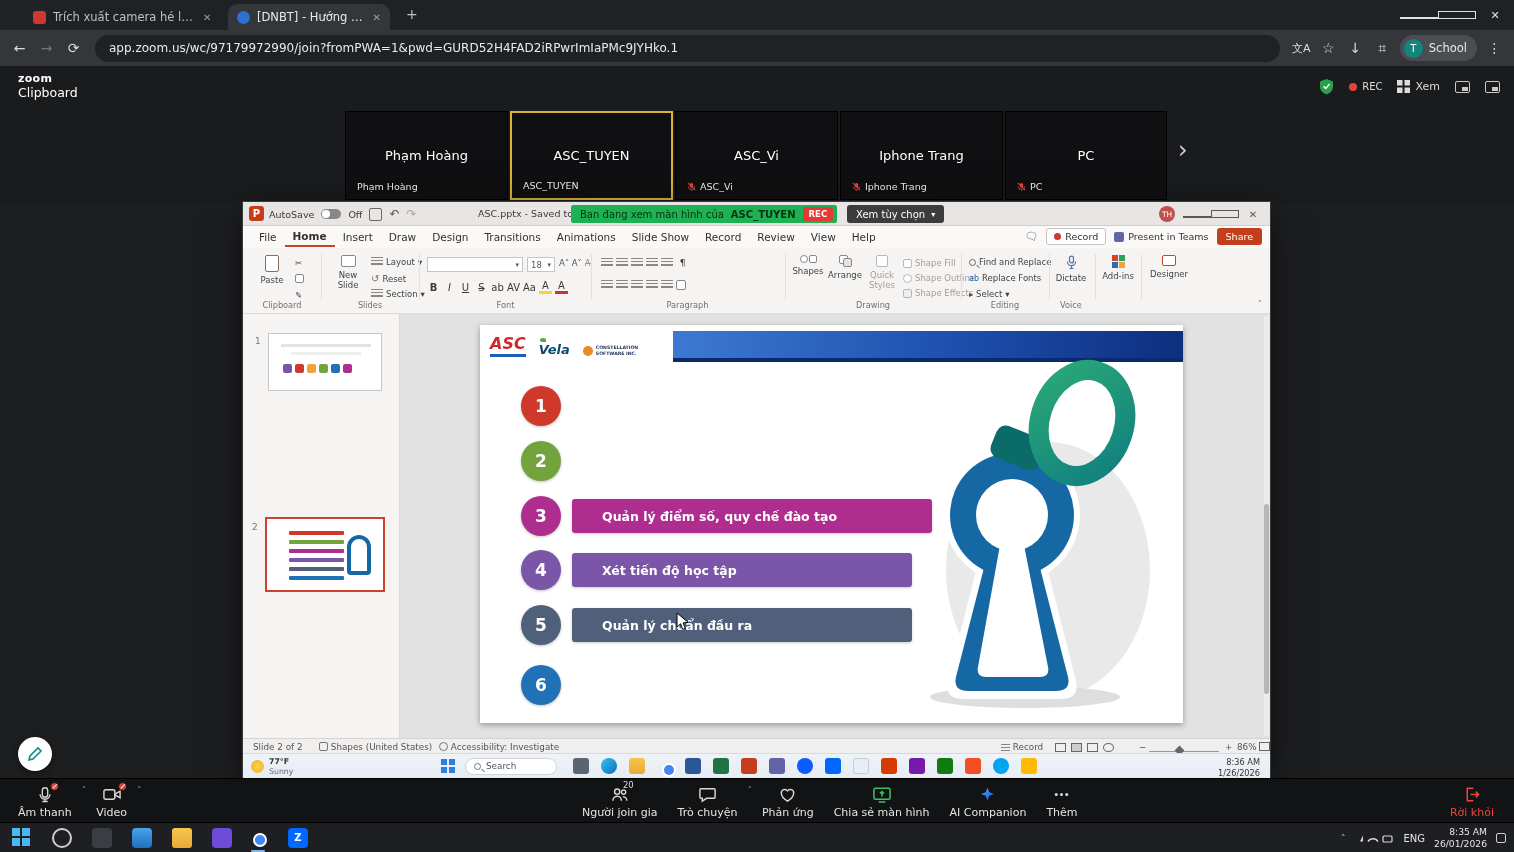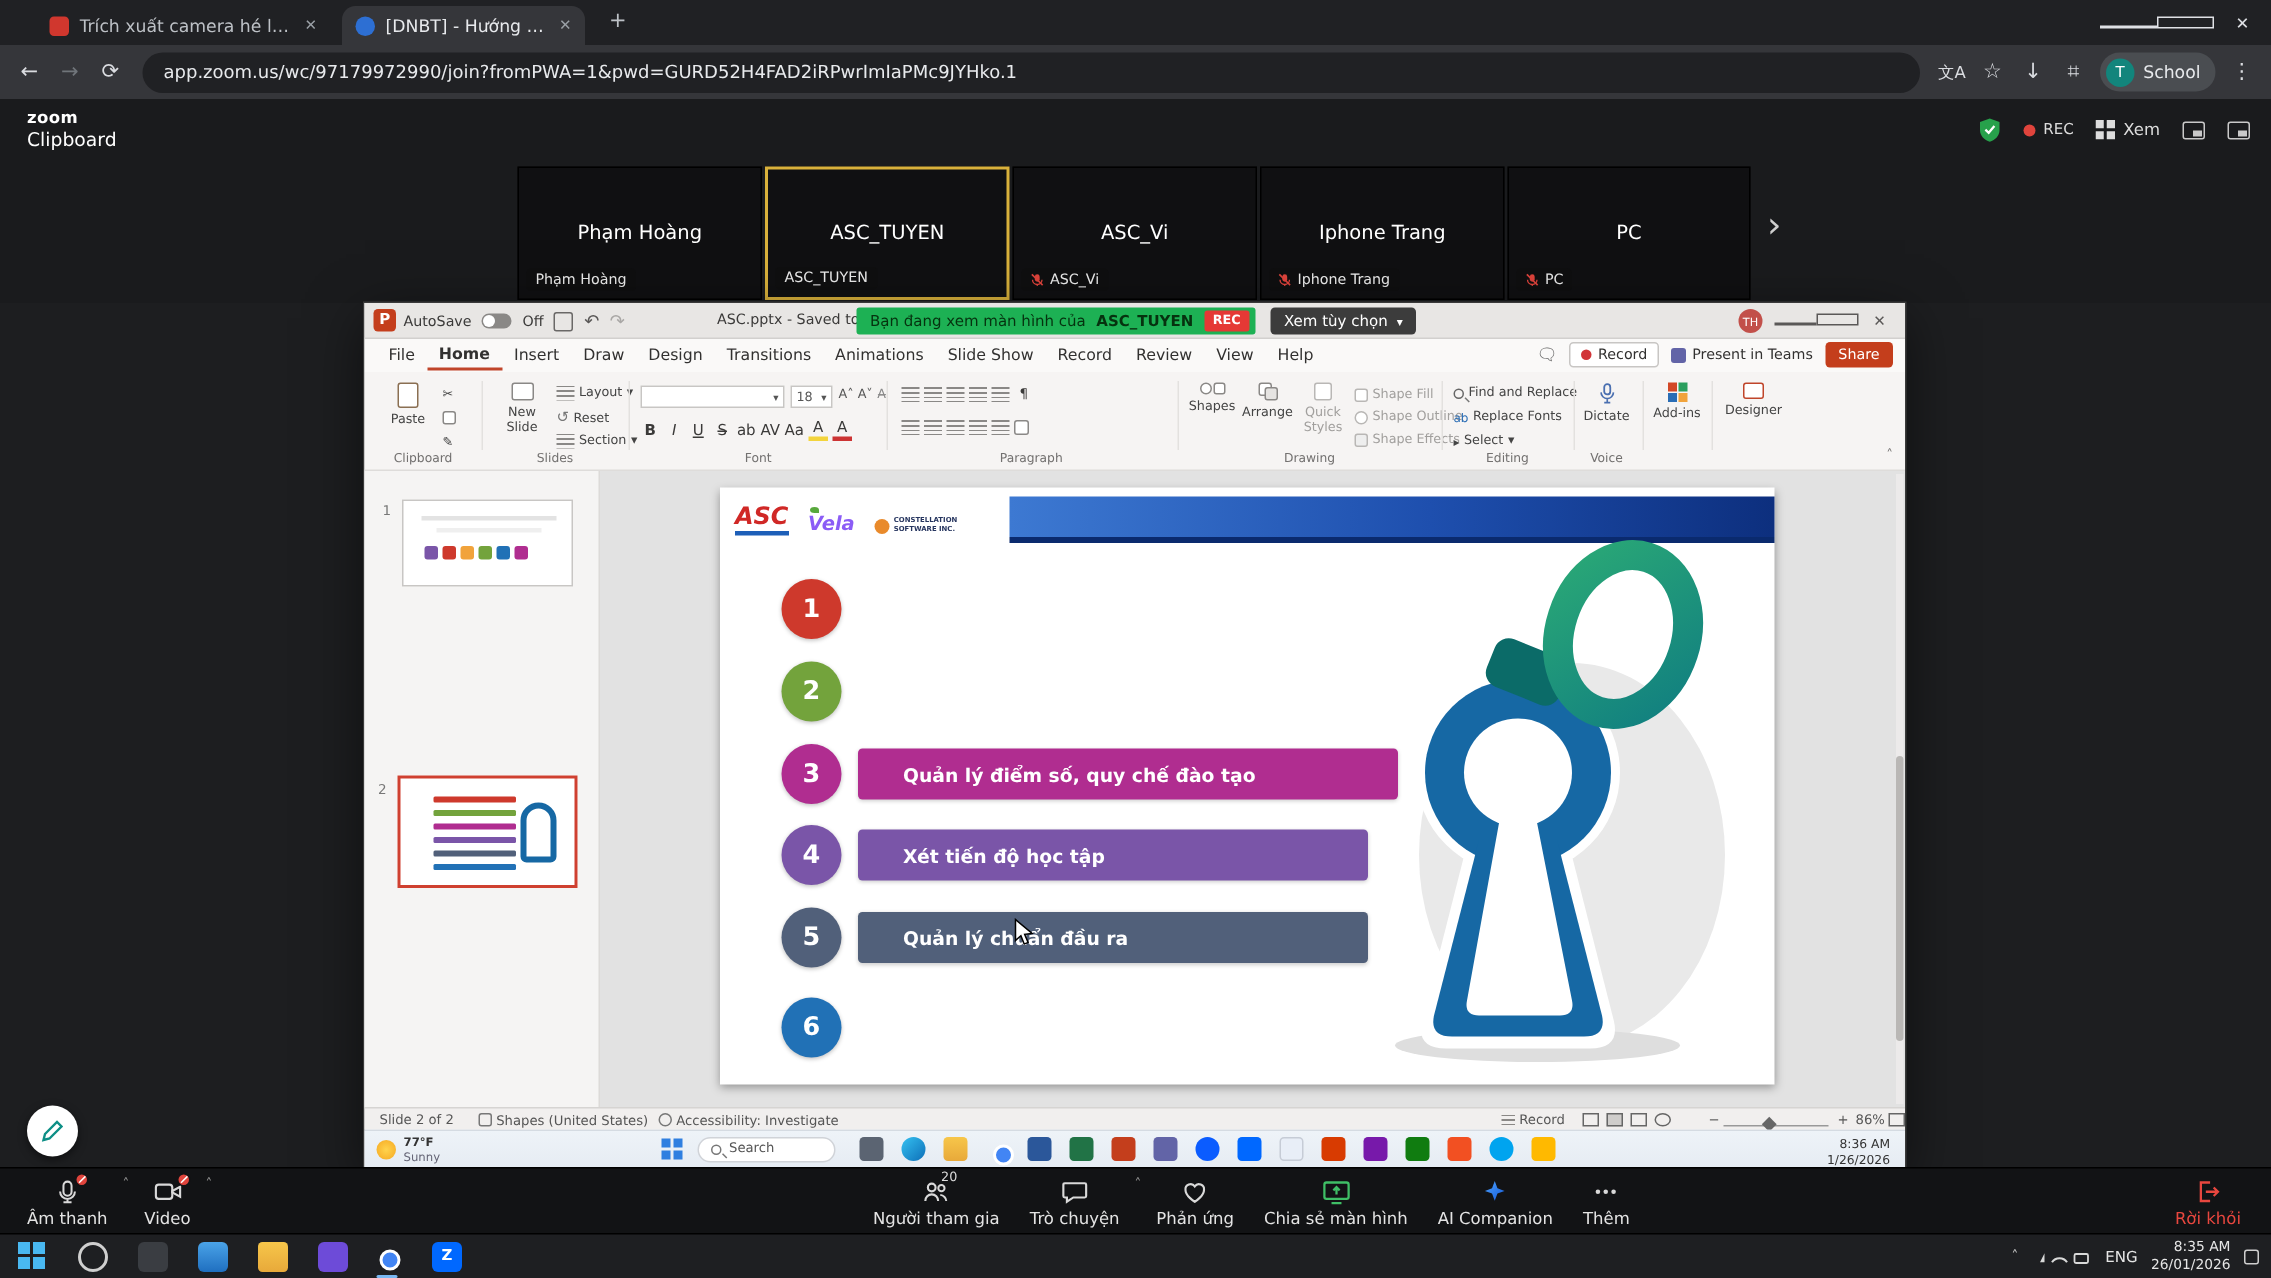--- a/index.html
+++ b/index.html
@@ -81,21 +81,21 @@
 .thumb{position:absolute;background:#fff;border:1px solid #c8c6c4}
 .thumb.sel{border:2px solid #cf4030}
 .minibar{position:absolute;left:22px;height:4px;border-radius:1px}
 #slidearea-scroll{position:absolute;right:1px;top:2px;width:5px;height:420px;background:#eceaea}
 #slidearea-thumbtrack{position:absolute;right:1px;top:190px;width:5px;height:190px;background:#b9b7b5;border-radius:3px}
 #slide{position:absolute;left:237px;top:11px;width:703px;height:398px;background:#fff;box-shadow:0 2px 6px rgba(0,0,0,.35)}
 .band{position:absolute;left:193px;top:6px;width:510px;height:27px;background:linear-gradient(90deg,#3d79d2 0%,#1e4fae 55%,#0d2f7e 100%)}
 .band:after{content:"";position:absolute;left:0;bottom:-4px;width:100%;height:4px;background:#0a2a6e}
 .logos{position:absolute;left:10px;top:6px;display:flex;align-items:flex-end;gap:13px;height:26px}
 .logo-asc{font-size:16px;font-weight:800;font-style:italic;color:#d02826;border-bottom:3px solid #1d5fb8;line-height:1.05;padding-bottom:1px}
-.logo-vela{font-size:13px;font-weight:700;font-style:italic;color:#8b5cf6;position:relative}
+.logo-vela{font-size:13px;font-weight:700;font-style:italic;color:#0c4a6e;position:relative}
 .logo-vela:before{content:"";position:absolute;left:1px;top:-4px;width:6px;height:4px;border-radius:50% 50% 0 50%;background:#58a83c}
 .logo-cs{display:flex;align-items:center;gap:3px}
 .csmark{width:10px;height:10px;border-radius:50%;background:#e98a2b}
 .cstxt{font-size:4.6px;color:#26355f;line-height:1.3;font-weight:700}
 .scircle{position:absolute;left:41px;width:40px;height:40px;border-radius:50%;color:#fff;font-size:17px;font-weight:700;display:flex;align-items:center;justify-content:center;z-index:2;box-shadow:0 1px 3px rgba(0,0,0,.25)}
 .sbar{position:absolute;left:92px;width:360px;height:34px;border-radius:3px;color:#fff;display:flex;align-items:center;padding-left:30px;font-size:12.5px;font-weight:700;box-shadow:0 1px 3px rgba(0,0,0,.2)}
 
 #pstatus{position:absolute;left:0;top:536px;width:100%;height:15px;background:#f1efee;border-top:1px solid #d6d4d2;font-size:8.8px;color:#555}
 .sticon{display:inline-block;width:9px;height:9px;border:1.1px solid #777;border-radius:50%;vertical-align:-1px}
 .viewic{display:inline-block;width:11px;height:9px;border:1.2px solid #666;margin-right:5px;vertical-align:middle}
@@ -639,21 +639,21 @@
       <div class="ztbtn">
         <span class="zticon">
           <svg width="20" height="19" viewBox="0 0 20 20">
               <circle cx="7" cy="7" r="2.7" fill="none" stroke="#d9d9d9" stroke-width="1.5"></circle>
               <path d="M2.5 16.5c0-2.6 2-4.7 4.5-4.7s4.5 2.1 4.5 4.7" fill="none" stroke="#d9d9d9" stroke-width="1.5"></path>
               <circle cx="13.8" cy="7.5" r="2.2" fill="none" stroke="#d9d9d9" stroke-width="1.4"></circle>
               <path d="M13 12.2c2.3.3 4.2 2.2 4.2 4.3" fill="none" stroke="#d9d9d9" stroke-width="1.4"></path>
             </svg>
           <span class="cnt">20</span>
         </span>
-        <span class="ztlabel">Người tham gia</span>
+        <span class="ztlabel">Người join gia</span>
       </div>
       <div class="ztbtn">
         <span class="zticon">
             <svg width="19" height="19" viewBox="0 0 20 20">
               <path d="M3 4h14a1 1 0 0 1 1 1v8a1 1 0 0 1-1 1H9l-4.5 3v-3H3a1 1 0 0 1-1-1V5a1 1 0 0 1 1-1z" fill="none" stroke="#d9d9d9" stroke-width="1.5"></path>
             </svg>
           </span>
         <span class="ztlabel">Trò chuyện</span>
       </div>
       <span class="caretup">˄</span>

